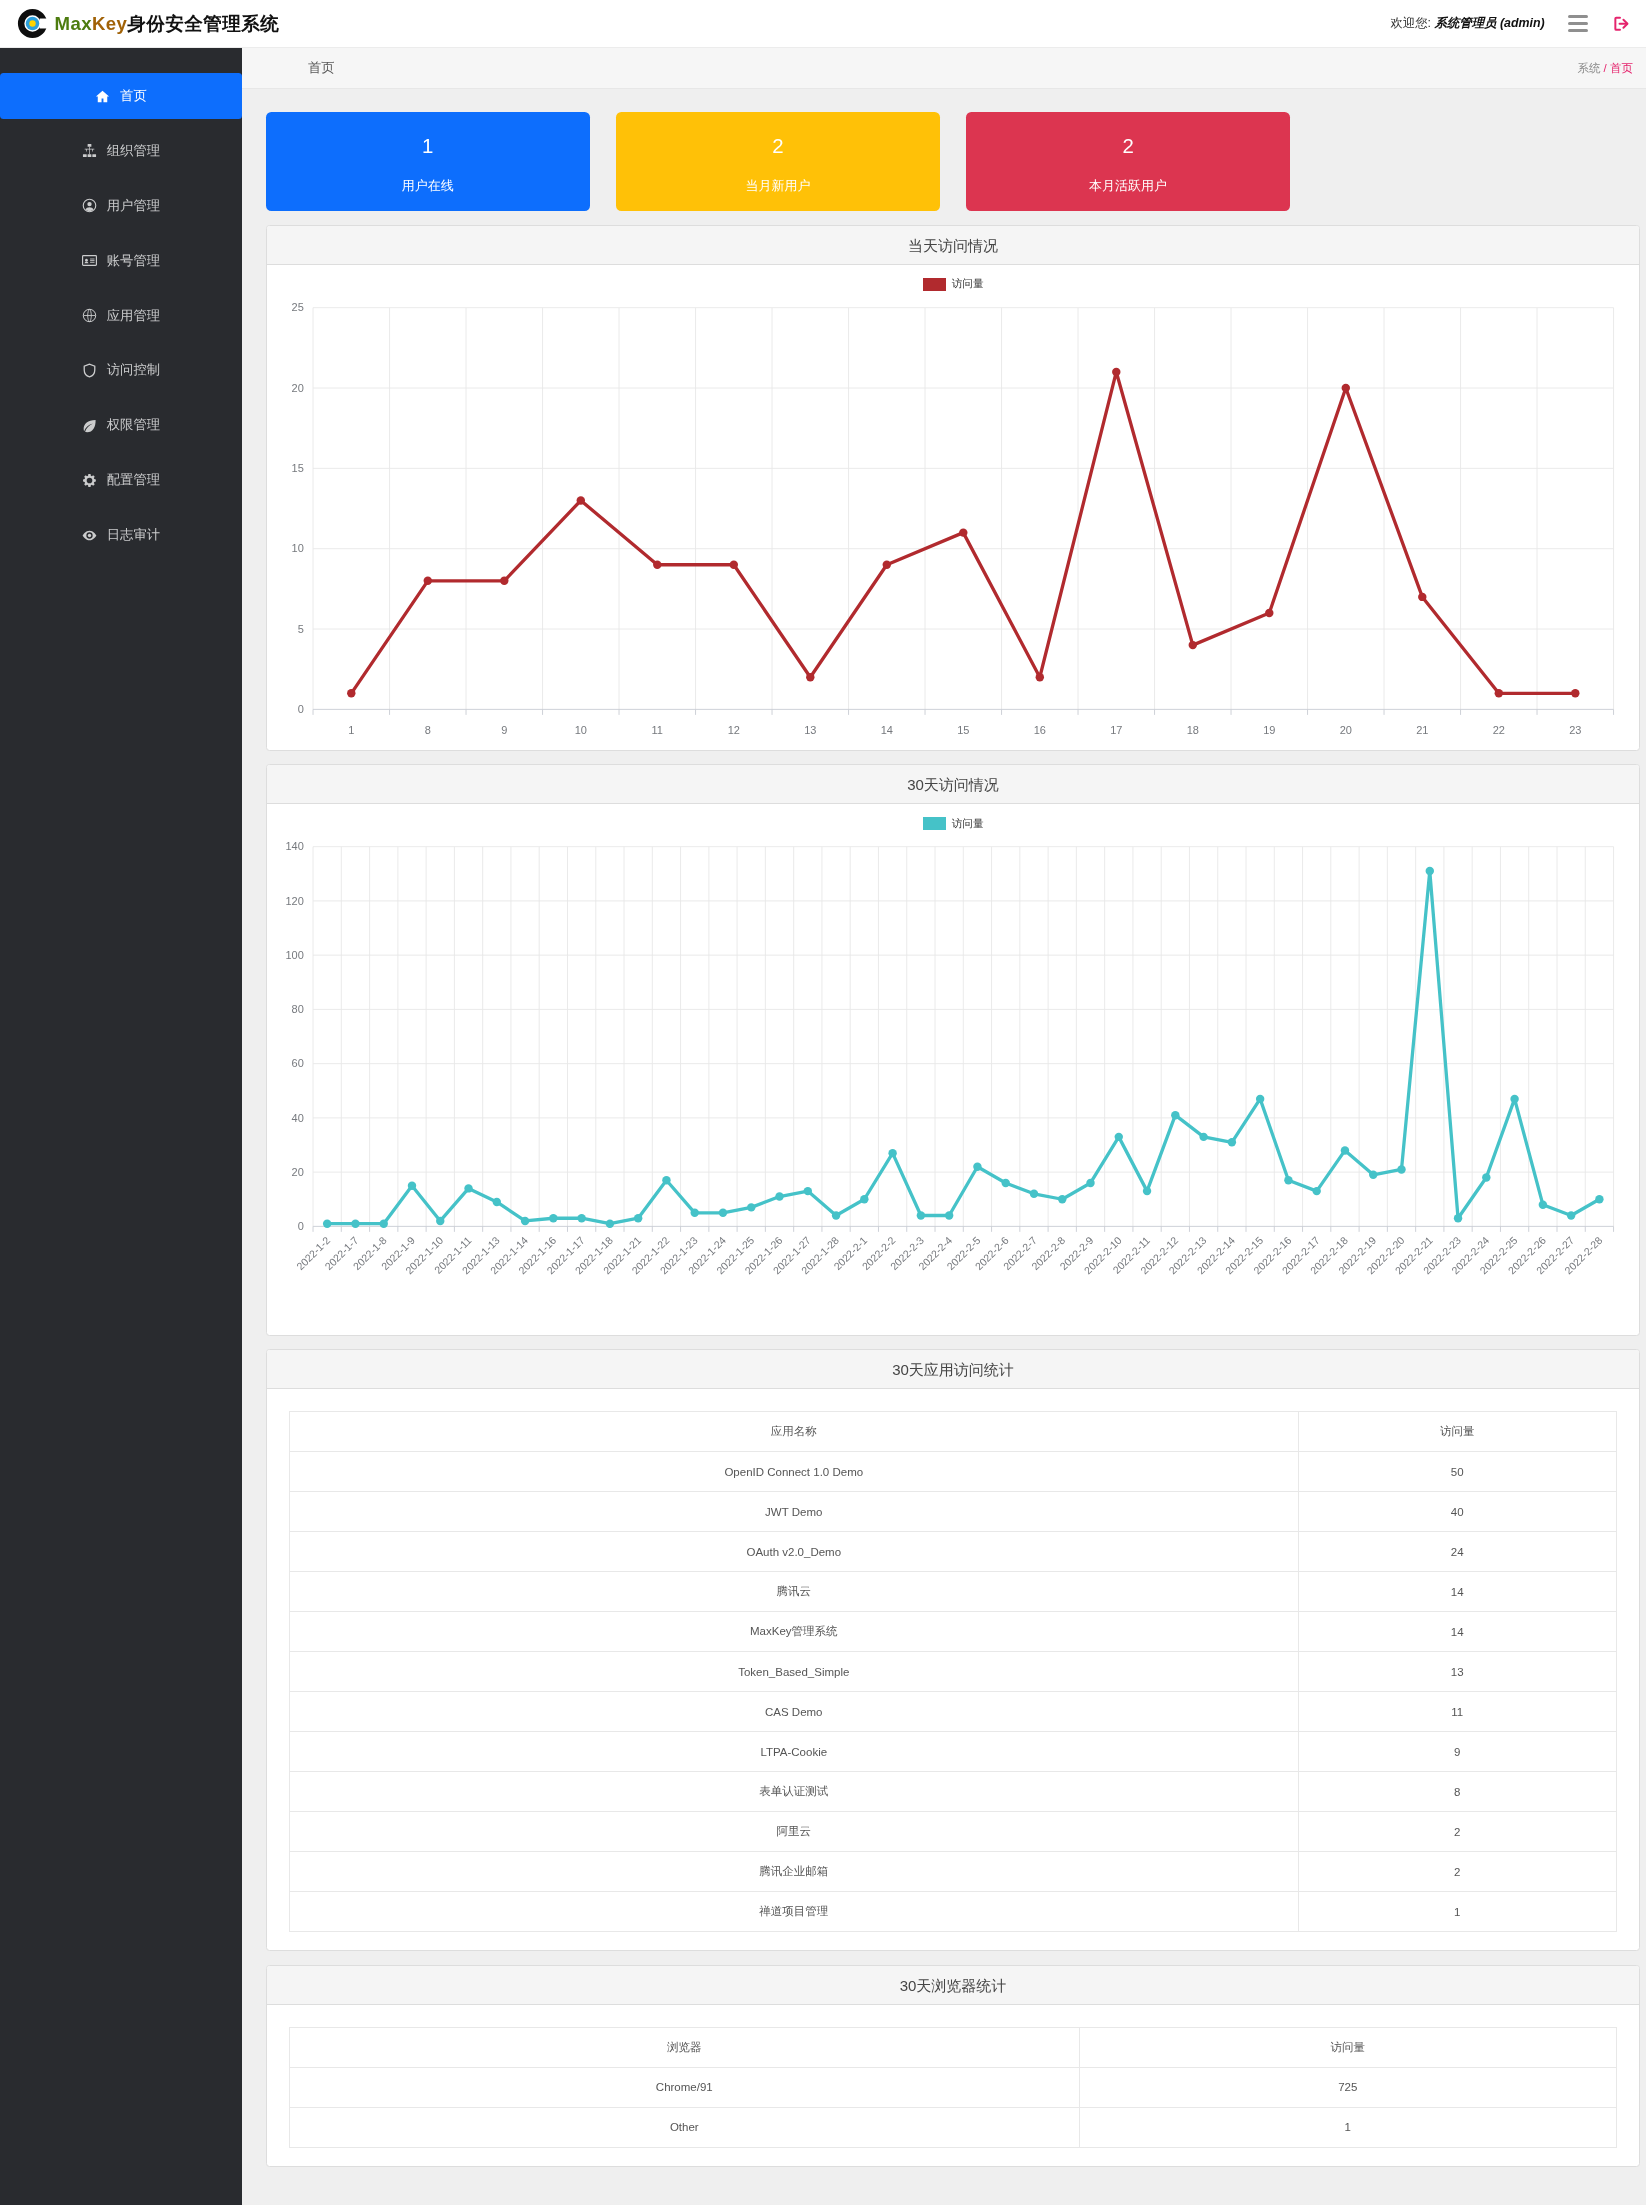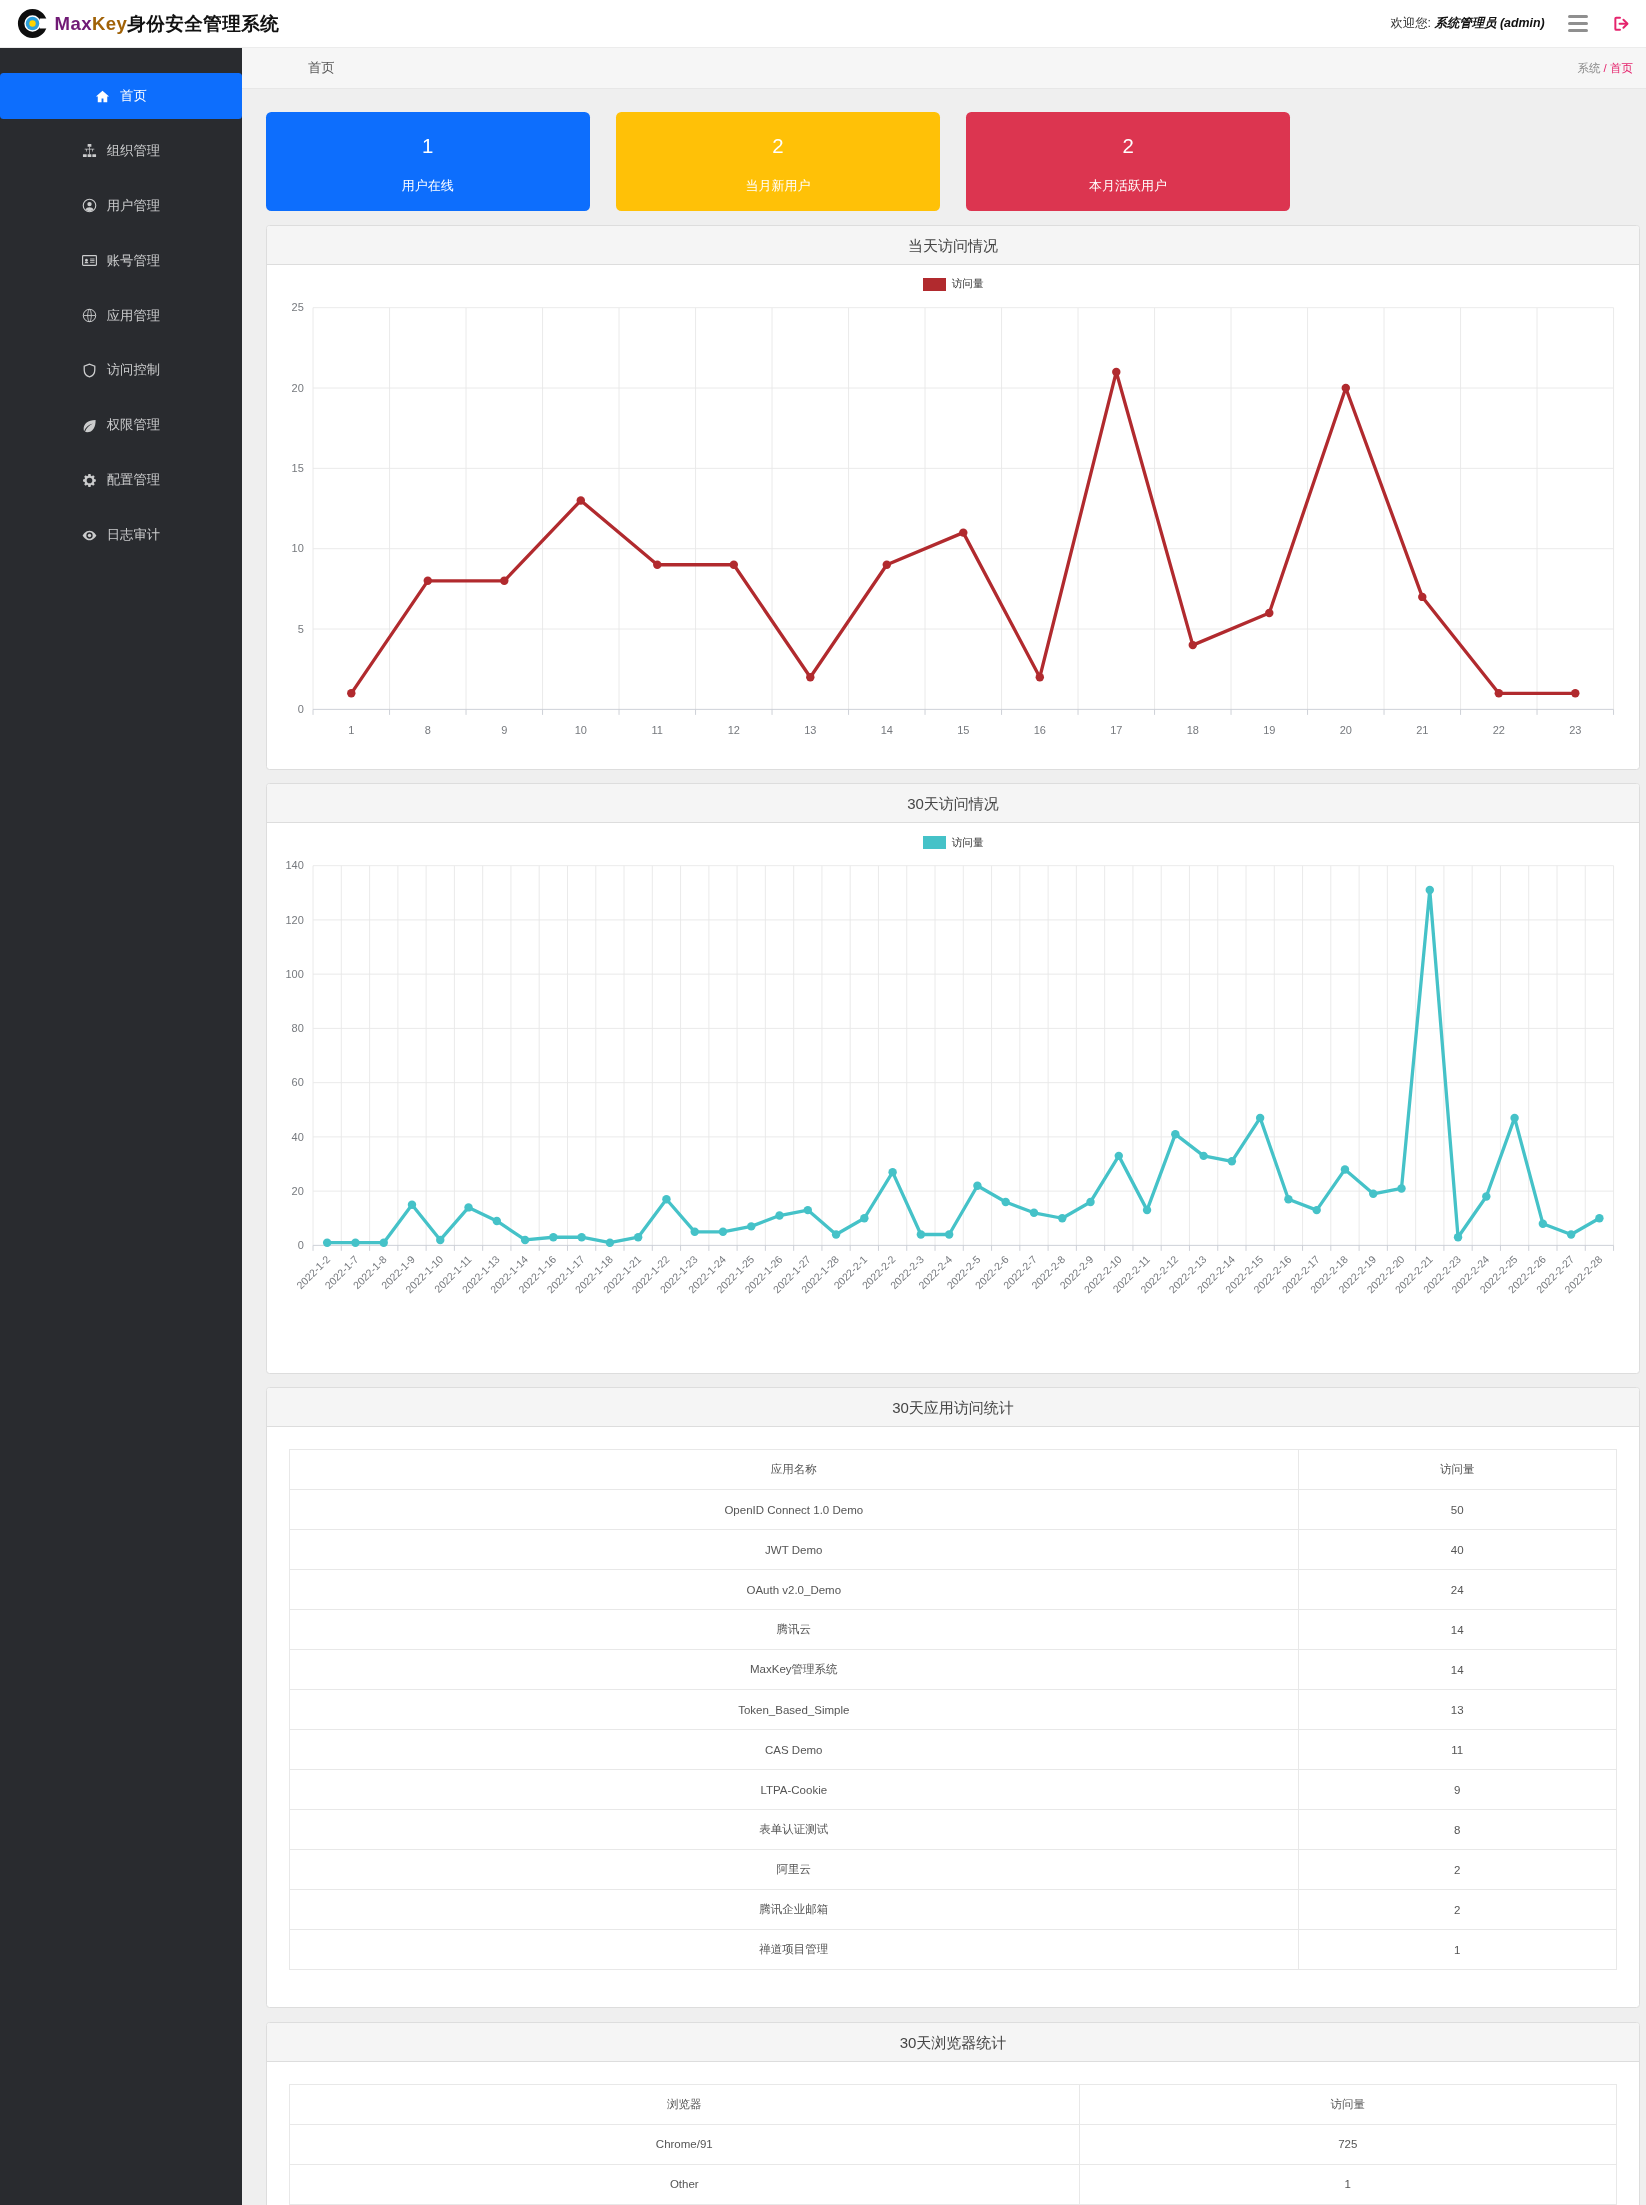--- a/index.html
+++ b/index.html
@@ -4,21 +4,21 @@
 <style>
   * { margin:0; padding:0; box-sizing:border-box; }
   html,body { background:#efefef; font-family:"Liberation Sans","DejaVu Sans",sans-serif; width:1647px; }
 
   
   .topbar { height:48px; background:#fff; display:flex; align-items:center; justify-content:space-between;
             padding:0 16px 0 14px; border-bottom:0.9px solid #ececec; position:relative; z-index:3; }
   .brand { display:flex; align-items:center; gap:3.5px; }
   .brand svg { display:block; }
   .brand-text { font-size:18.6px; font-weight:bold; letter-spacing:0.4px; }
-  .brand-max { color:#701a75; }
+  .brand-max { color:#4d7c0f; }
   .brand-key { color:#a16207; }
   .brand-suffix { color:#111; }
   .topbar-right { display:flex; align-items:center; gap:21px; }
   .welcome { font-size:12.4px; color:#333; }
   .welcome b { color:#111;font-style:italic; }
   .hamburger { display:flex; flex-direction:column; gap:3.5px; cursor:pointer; padding:2.7px; }
   .hamburger span { width:19.5px; height:3.1px; background:#8f8f8f; border-radius:1.8px; }
   .logout-btn { cursor:pointer; display:flex; align-items:center; color:#e5246d; }
 
   
@@ -42,21 +42,21 @@
   
   .main { padding:23px 7px 16px 24px; }
   .cards { display:grid; grid-template-columns:repeat(4,1fr); gap:26.6px; margin-bottom:14px; }
   .stat-card { height:99px; border-radius:5.3px; color:#fff; text-align:center; padding-top:21px; cursor:default; }
   .stat-value { font-size:20.4px; line-height:26.6px; }
   .stat-label { font-size:13px; margin-top:17.7px; }
 
   .panel { background:#fff; border:0.9px solid #ddd; border-radius:3.5px; margin-bottom:13.3px; overflow:hidden; }
   .panel-h { height:39px; line-height:39px; text-align:center; font-size:15px; color:#454545;
              background:#f5f5f5; border-bottom:0.9px solid #ddd; }
-  .panel-b { padding:0 0 19px 0; }
+  .panel-b { padding:0 0 0 0; }
 
   .chart-legend { display:flex; justify-content:center; align-items:center; gap:6.2px; padding:12.4px 0 1.8px 0; cursor:pointer; }
   .legend-swatch { width:23px; height:13.3px; display:inline-block; }
   .legend-label { font-size:10.6px; color:#333; }
   .chart-wrap { padding:0 1.8px; }
   .chart-wrap svg { width:100%; height:auto; display:block; }
 
   .tbl { width:calc(100% - 44px); margin:22px auto 18px auto; border-collapse:collapse; table-layout:fixed; }
   .tbl th, .tbl td { border:0.9px solid #e8e8e8; height:40px; text-align:center; font-weight:normal;
                      font-size:11.5px; color:#555; overflow:hidden; white-space:nowrap; }

